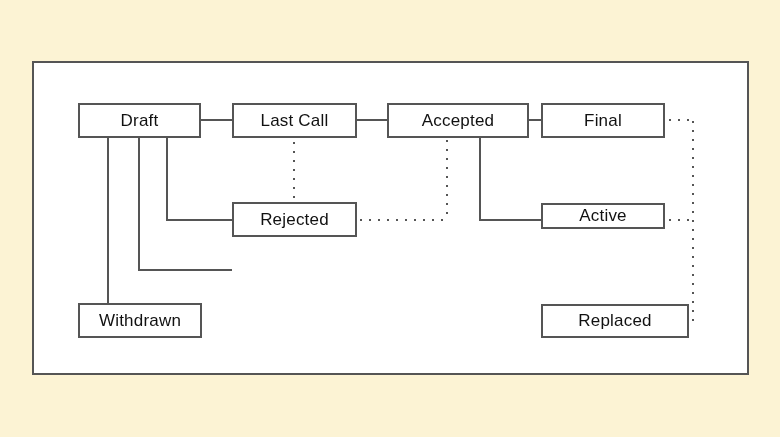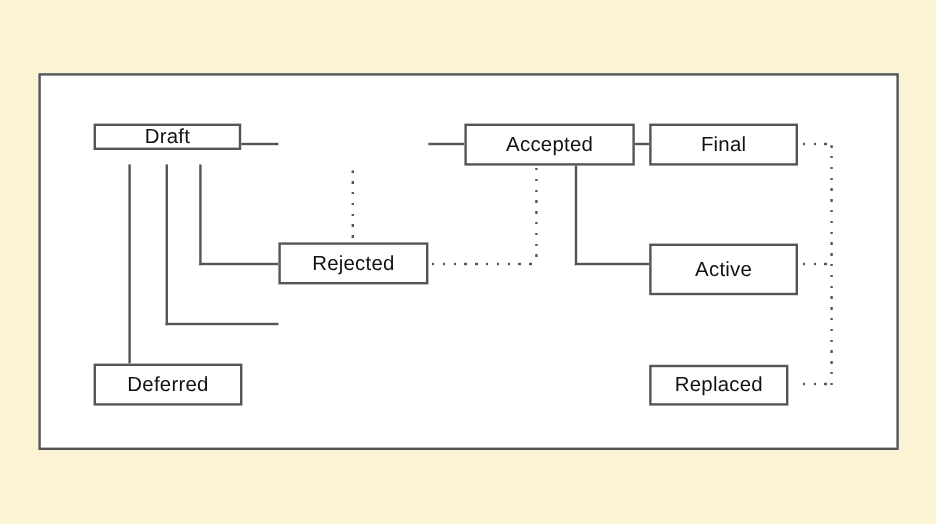--- a/index.html
+++ b/index.html
@@ -64,21 +64,22 @@
   <div class="line-h" style="left:479px;top:219px;width:62px"></div>
 
   <div class="dot-v" style="left:293px;top:142px;height:60px"></div>
   <div class="dot-h" style="left:360px;top:219px;width:88px"></div>
   <div class="dot-v" style="left:446px;top:140px;height:80px"></div>
   <div class="dot-h" style="left:669px;top:119px;width:25px"></div>
   <div class="dot-h" style="left:669px;top:219px;width:25px"></div>
   <div class="dot-h" style="left:669px;top:319px;width:25px"></div>
   <div class="dot-v" style="left:692px;top:121px;height:200px"></div>
 
-  <div class="node" style="left:78px;top:103px;width:123px;height:22px">Draft</div>
+  <div class="node" style="left:78px;top:103px;width:123px;height:35px">Draft</div>
+  <div class="node" style="left:232px;top:103px;width:125px;height:35px">Last Call</div>
   <div class="node" style="left:387px;top:103px;width:142px;height:35px">Accepted</div>
   <div class="node" style="left:232px;top:202px;width:125px;height:35px">Rejected</div>
   <div class="node" style="left:541px;top:103px;width:124px;height:35px">Final</div>
-  <div class="node" style="left:541px;top:203px;width:124px;height:43px">Active</div>
-  <div class="node" style="left:78px;top:303px;width:124px;height:35px">Deferred</div>
-  <div class="node" style="left:541px;top:304px;width:116px;height:34px">Replaced</div>
+  <div class="node" style="left:541px;top:203px;width:124px;height:26px">Active</div>
+  <div class="node" style="left:78px;top:303px;width:124px;height:35px">Withdrawn</div>
+  <div class="node" style="left:541px;top:304px;width:148px;height:34px">Replaced</div>
 
 </div>
 
 </body></html>

